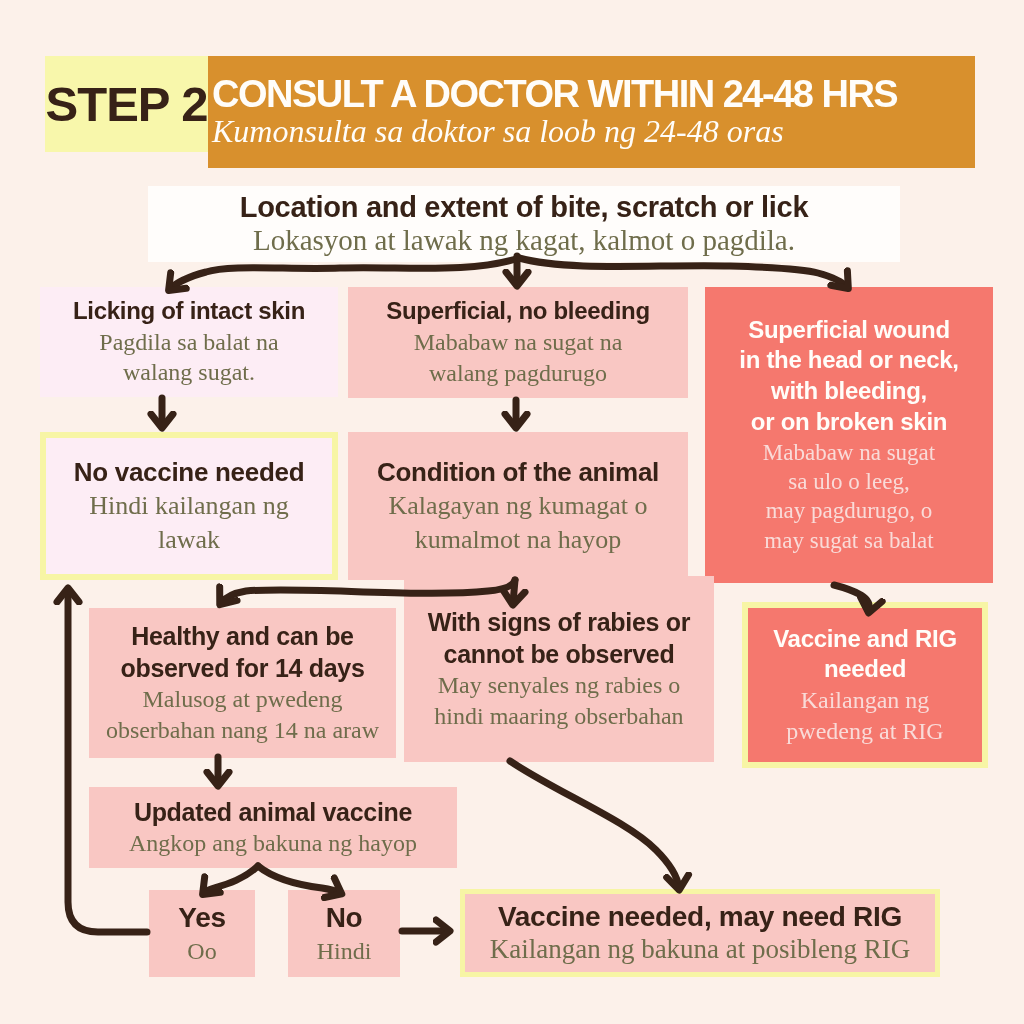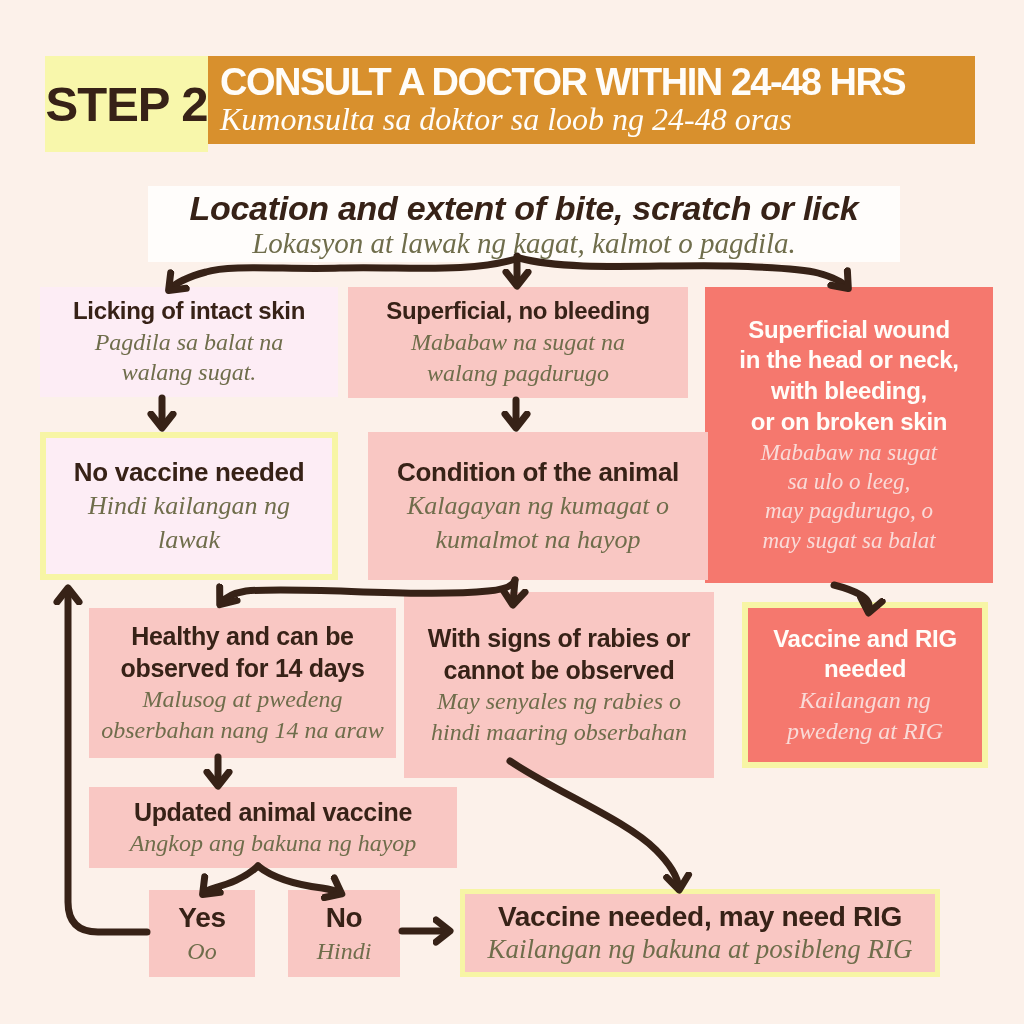--- a/index.html
+++ b/index.html
@@ -13,24 +13,24 @@
   
   #step-badge{
     position:absolute;left:45px;top:56px;width:163px;height:96px;
     background:var(--step-yellow,#f8f7ab);
     display:flex;align-items:center;justify-content:center;
   }
   #step-badge .step-text{
     font-size:49px;font-weight:bold;color:var(--ink,#372217);letter-spacing:-1px;
   }
   #header-bar{
-    position:absolute;left:208px;top:56px;width:767px;height:88px;
+    position:absolute;left:208px;top:56px;width:767px;height:112px;
     background:var(--orange,#d8902d);
     display:flex;flex-direction:column;justify-content:center;
-    padding-left:12px;box-sizing:border-box;
+    padding-left:4px;box-sizing:border-box;
   }
   #header-bar .h-title{
     font-size:38px;font-weight:bold;color:var(--white-text,#fffdf9);
     letter-spacing:-1.5px;line-height:1.02;
   }
   #header-bar .h-sub{
     font-family:"Liberation Serif",serif;font-style:italic;
     font-size:32px;color:var(--white-text,#fffdf9);line-height:1.1;
   }
   
@@ -38,48 +38,48 @@
     position:absolute;box-sizing:border-box;
     display:flex;flex-direction:column;align-items:center;justify-content:center;
     text-align:center;z-index:2;padding:4px 6px;
   }
   .node .t{
     font-weight:bold;color:var(--ink,#372217);
     font-size:24px;line-height:1.28;letter-spacing:-0.3px;
     white-space:pre-line;
   }
   .node .s{
-    font-family:"Liberation Serif",serif;font-style:italic;
+    font-family:"Liberation Serif",serif;
     color:var(--olive,#6f6d4b);
     font-size:24px;line-height:1.28;white-space:pre-line;
   }
   .pink{background:var(--pink,#f9c7c3);}
   .pale{background:var(--pale,#fdedf5);justify-content:center;}
   .salmon{background:var(--salmon,#f5786e);}
   .salmon .t{color:var(--white-text,#fffdf9);}
   .salmon .s{color:var(--pale-on-salmon,#f9dbd8);}
   .yb{border:6px solid var(--border-yellow,#f7f5a5);}
   
   #root-box{left:148px;top:186px;width:752px;height:76px;background:var(--white-box,#fffdfb);}
-  #root-box .t{font-size:34px;line-height:1.15;font-style:italic;}
+  #root-box .t{font-size:29px;line-height:1.15;}
   #root-box .s{font-size:29px;line-height:1.1;}
   #licking{left:40px;top:287px;width:298px;height:110px;}
   #superficial{left:348px;top:287px;width:340px;height:111px;}
   #head-neck{left:705px;top:287px;width:288px;height:296px;}
   #head-neck .s{font-size:23px;}
   #no-vaccine{left:40px;top:432px;width:298px;height:148px;}
   #no-vaccine .t{font-size:26px;}
   #no-vaccine .s{font-size:26px;}
-  #condition{left:348px;top:432px;width:340px;height:148px;margin-left:20px;}
+  #condition{left:348px;top:432px;width:340px;height:148px;}
   #condition .t{font-size:26px;}
   #condition .s{font-size:26px;}
   #vaccine-rig{left:742px;top:602px;width:246px;height:166px;text-align:center;}
   #healthy{left:89px;top:608px;width:307px;height:150px;}
   #healthy .t{font-size:25px;}
-  #signs{left:404px;top:592px;width:310px;height:186px;}
+  #signs{left:404px;top:576px;width:310px;height:186px;}
   #signs .t{font-size:25px;}
   #updated{left:89px;top:787px;width:368px;height:81px;}
   #updated .t{font-size:25px;}
   #yes{left:149px;top:890px;width:106px;height:87px;}
   #yes .t{font-size:28px;}
   #no{left:288px;top:890px;width:112px;height:87px;}
   #no .t{font-size:28px;}
   #final{left:460px;top:889px;width:480px;height:88px;border-width:5px;}
   #final .t{font-size:28px;line-height:1.15;}
   #final .s{font-size:27px;line-height:1.15;}

